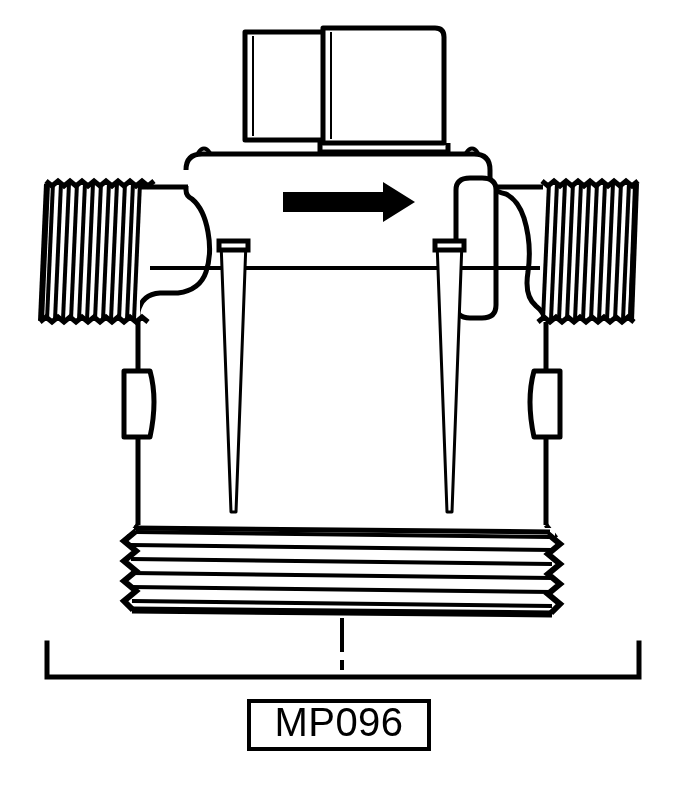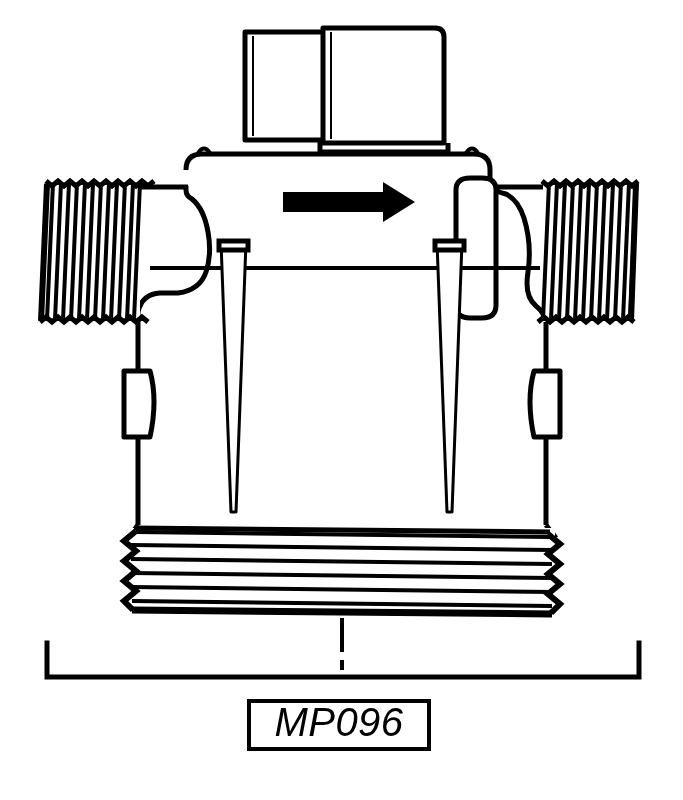--- a/index.html
+++ b/index.html
@@ -13,21 +13,20 @@
     height: 800px;
     overflow: hidden;
     font-family: "Liberation Sans", sans-serif;
     position: relative;
   }
   #drawing-root {
     position: relative;
     width: 683px;
     height: 800px;
     background: #ffffff;
-    font-style: italic;
   }
   #tech-svg {
     display: block;
     width: 683px;
     height: 800px;
   }
   .part-label-text {
     font-family: "Liberation Sans", sans-serif;
     font-size: 40px;
     font-weight: 400;

